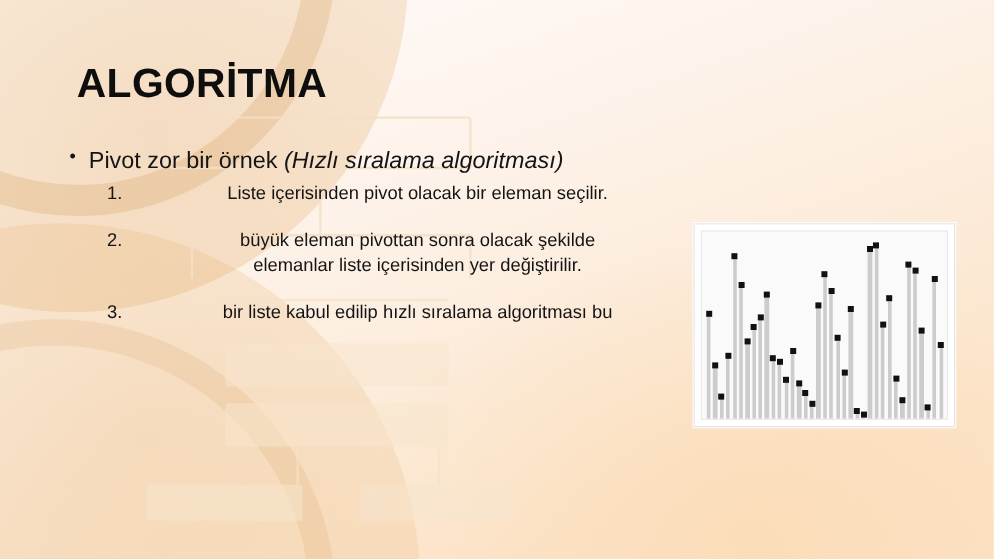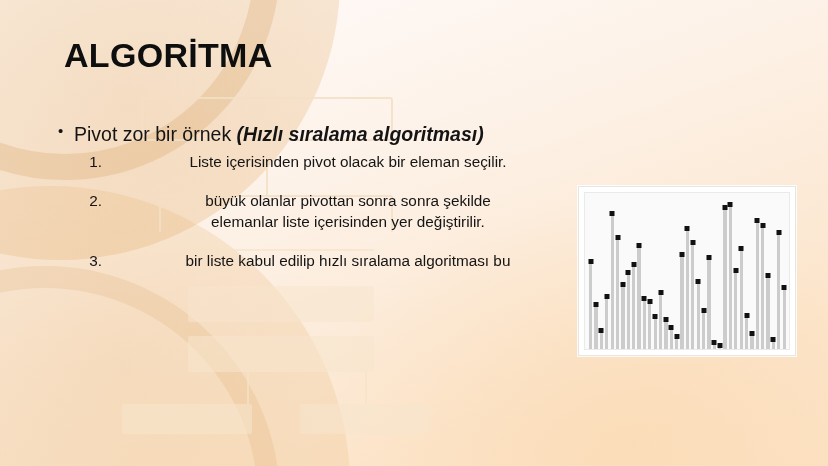--- a/index.html
+++ b/index.html
@@ -66,21 +66,21 @@
     border:22px solid rgba(208,146,72,0.15);
     pointer-events:none;
   }
 
   
   .deco-lines { position:absolute; inset:0; pointer-events:none; }
 
   
   #title {
     position:absolute;
-    left:64px; top:37px;
+    left:64px; top:52px;
     font-size:34px;
     font-weight:bold;
     color:#0E0E0E;
     letter-spacing:0.3px;
     line-height:1.08;
     white-space:nowrap;
   }
 
   
   #body { position:absolute; left:58px; top:122px; width:520px; }
@@ -90,21 +90,21 @@
     font-size:19.5px;
     color:#141414;
     line-height:1.28;
     padding-left:16px;
     white-space:nowrap;
   }
   .lvl1 .bullet {
     position:absolute; left:0; top:-1px;
     font-size:15px; color:#141414;
   }
-  .lvl1 .ital { font-style:italic;font-weight:bold; }
+  .lvl1 .ital { font-style:italic; }
 
   ol.numlist {
     list-style:none;
     margin:5px 0 0 0;
     padding:0 0 0 20px;
   }
   ol.numlist > li {
     position:relative;
     font-size:15.3px;
     color:#141414;
@@ -209,21 +209,21 @@
       <span>Pivot zor bir örnek </span><span class="ital">(Hızlı sıralama algoritması)</span>
     </div>
 
     <ol class="numlist">
       <li>
         <span class="num">1.</span>
         <span class="ln">Liste içerisinden pivot olacak bir eleman seçilir.</span>
       </li>
       <li>
         <span class="num">2.</span>
-        <span class="ln">büyük olanlar pivottan sonra sonra şekilde</span>
+        <span class="ln">büyük eleman pivottan sonra olacak şekilde</span>
         <span class="ln">elemanlar liste içerisinden yer değiştirilir.</span>
       </li>
       <li>
         <span class="num">3.</span>
         <span class="ln">bir liste kabul edilip hızlı sıralama algoritması bu</span>
       </li>
     </ol>
   </div>
 
   <div id="chart-frame">

